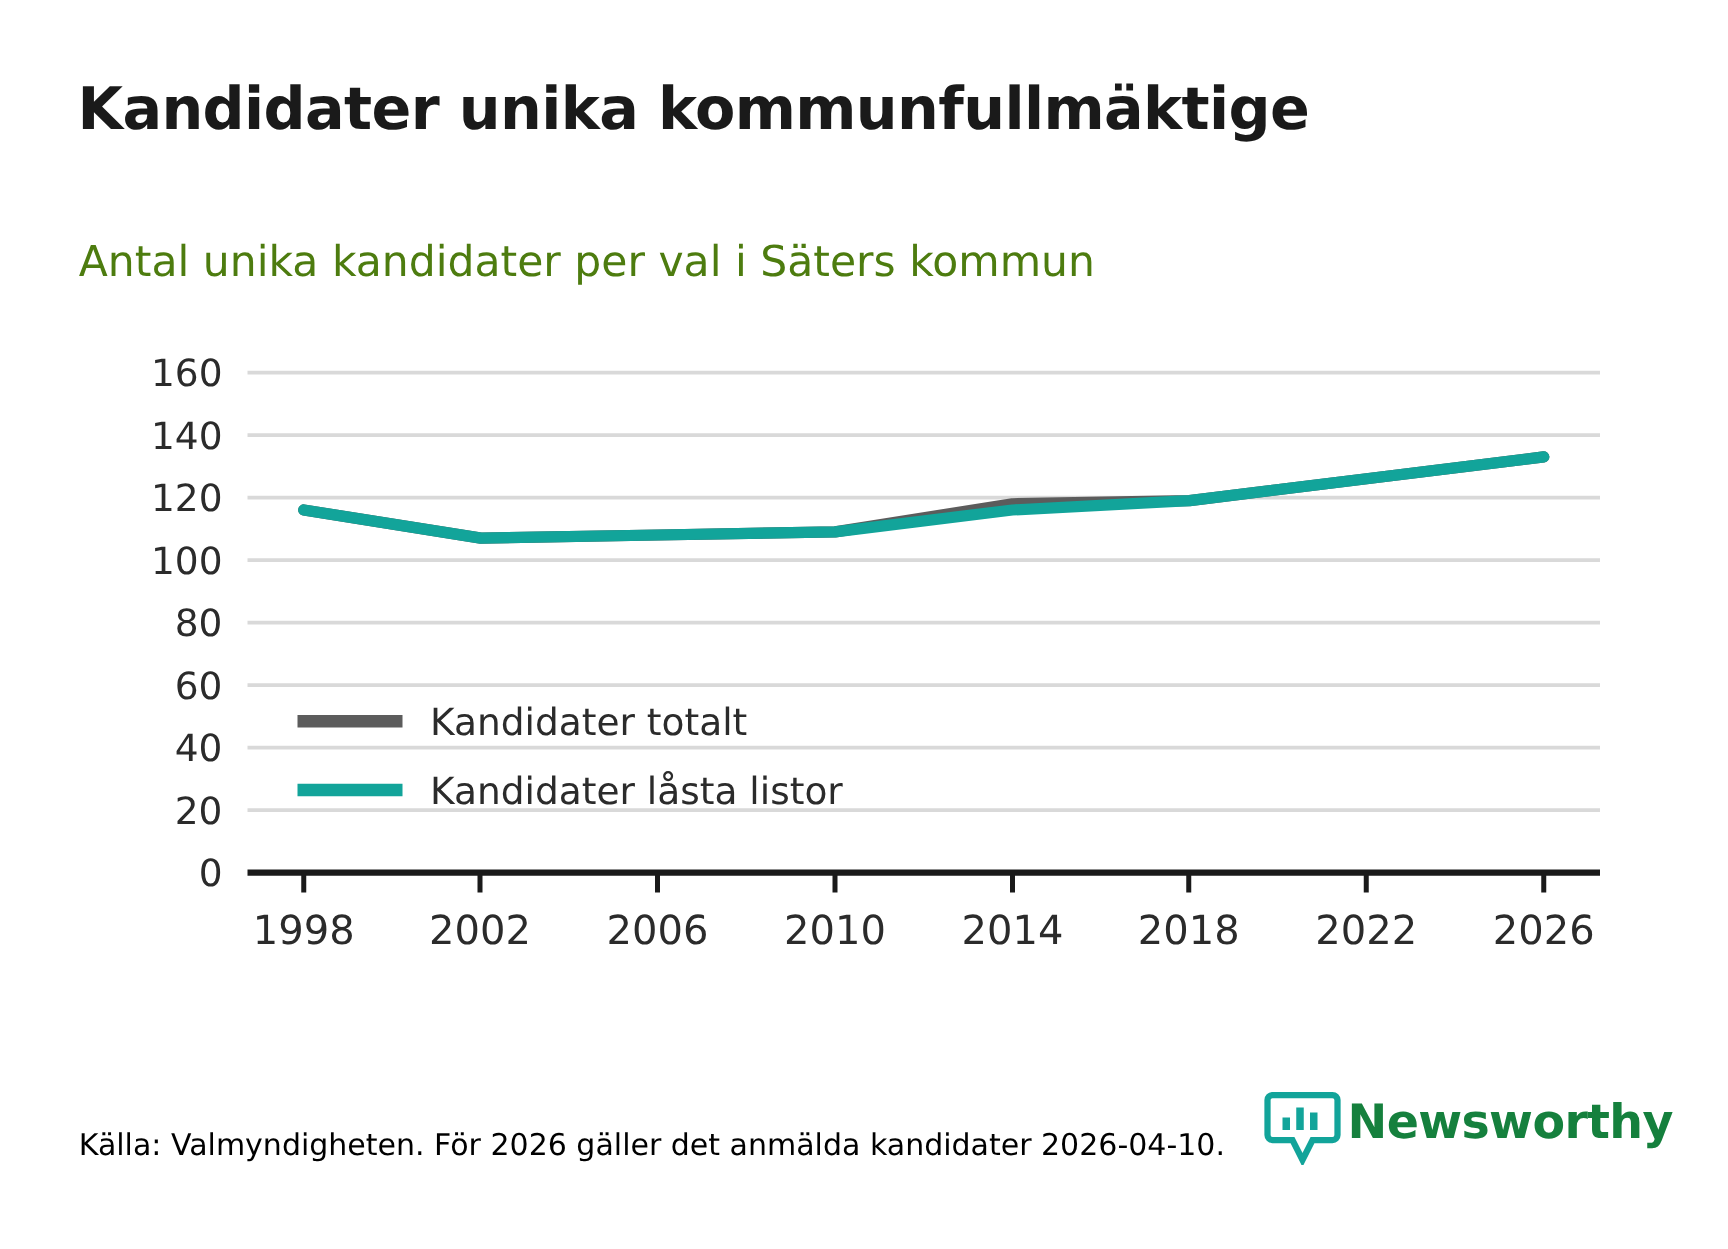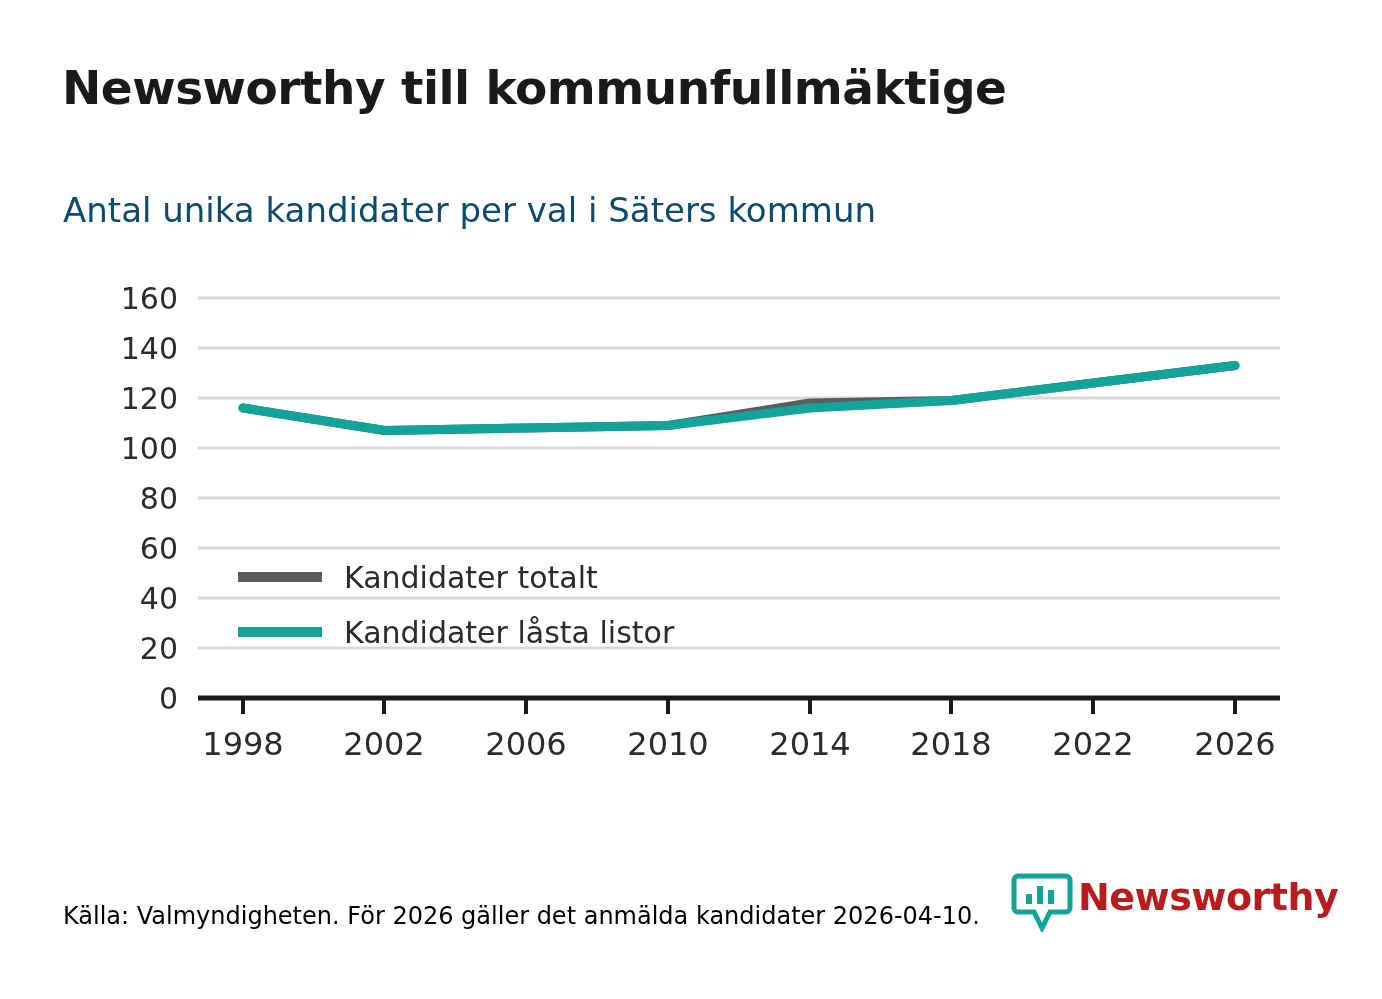--- a/index.html
+++ b/index.html
@@ -28,21 +28,21 @@
     letter-spacing: -0.5px;
     color: #1a1a1a;
     white-space: nowrap;
   }
   .subtitle {
     position: absolute;
     left: 63px;
     top: 190px;
     font-size: 34px;
     font-weight: normal;
-    color: #0c4a6e;
+    color: #4d7c0f;
     white-space: nowrap;
   }
   .chart-area {
     position: absolute;
     left: 0;
     top: 265px;
     width: 1379px;
     height: 520px;
   }
   .chart-svg {
@@ -62,42 +62,42 @@
     top: 872px;
     width: 310px;
     height: 62px;
   }
   .logo-text {
     position: absolute;
     left: 68px;
     top: 3px;
     font-size: 38px;
     font-weight: bold;
-    color: #b91c1c;
+    color: #15803d;
     letter-spacing: -0.5px;
   }
   .legend-label {
     font-size: 30px;
     fill: #2b2b2b;
   }
   .tick-label {
     font-size: 30px;
     fill: #2b2b2b;
   }
   .xtick-label {
     font-size: 32px;
     fill: #2b2b2b;
   }
 </style>
 </head>
 <body>
 
 <div class="page">
 
-  <div class="title">Newsworthy till kommunfullmäktige</div>
+  <div class="title">Kandidater unika kommunfullmäktige</div>
   <div class="subtitle">Antal unika kandidater per val i Säters kommun</div>
 
   <div class="chart-area">
     <svg class="chart-svg" width="1382" height="520" viewBox="0 0 1382 520" xmlns="http://www.w3.org/2000/svg">
 
       <g>
         <line x1="198" y1="33" x2="1280" y2="33" stroke="#d9d9d9" stroke-width="3"></line>
         <line x1="198" y1="83" x2="1280" y2="83" stroke="#d9d9d9" stroke-width="3"></line>
         <line x1="198" y1="133" x2="1280" y2="133" stroke="#d9d9d9" stroke-width="3"></line>
         <line x1="198" y1="183" x2="1280" y2="183" stroke="#d9d9d9" stroke-width="3"></line>

